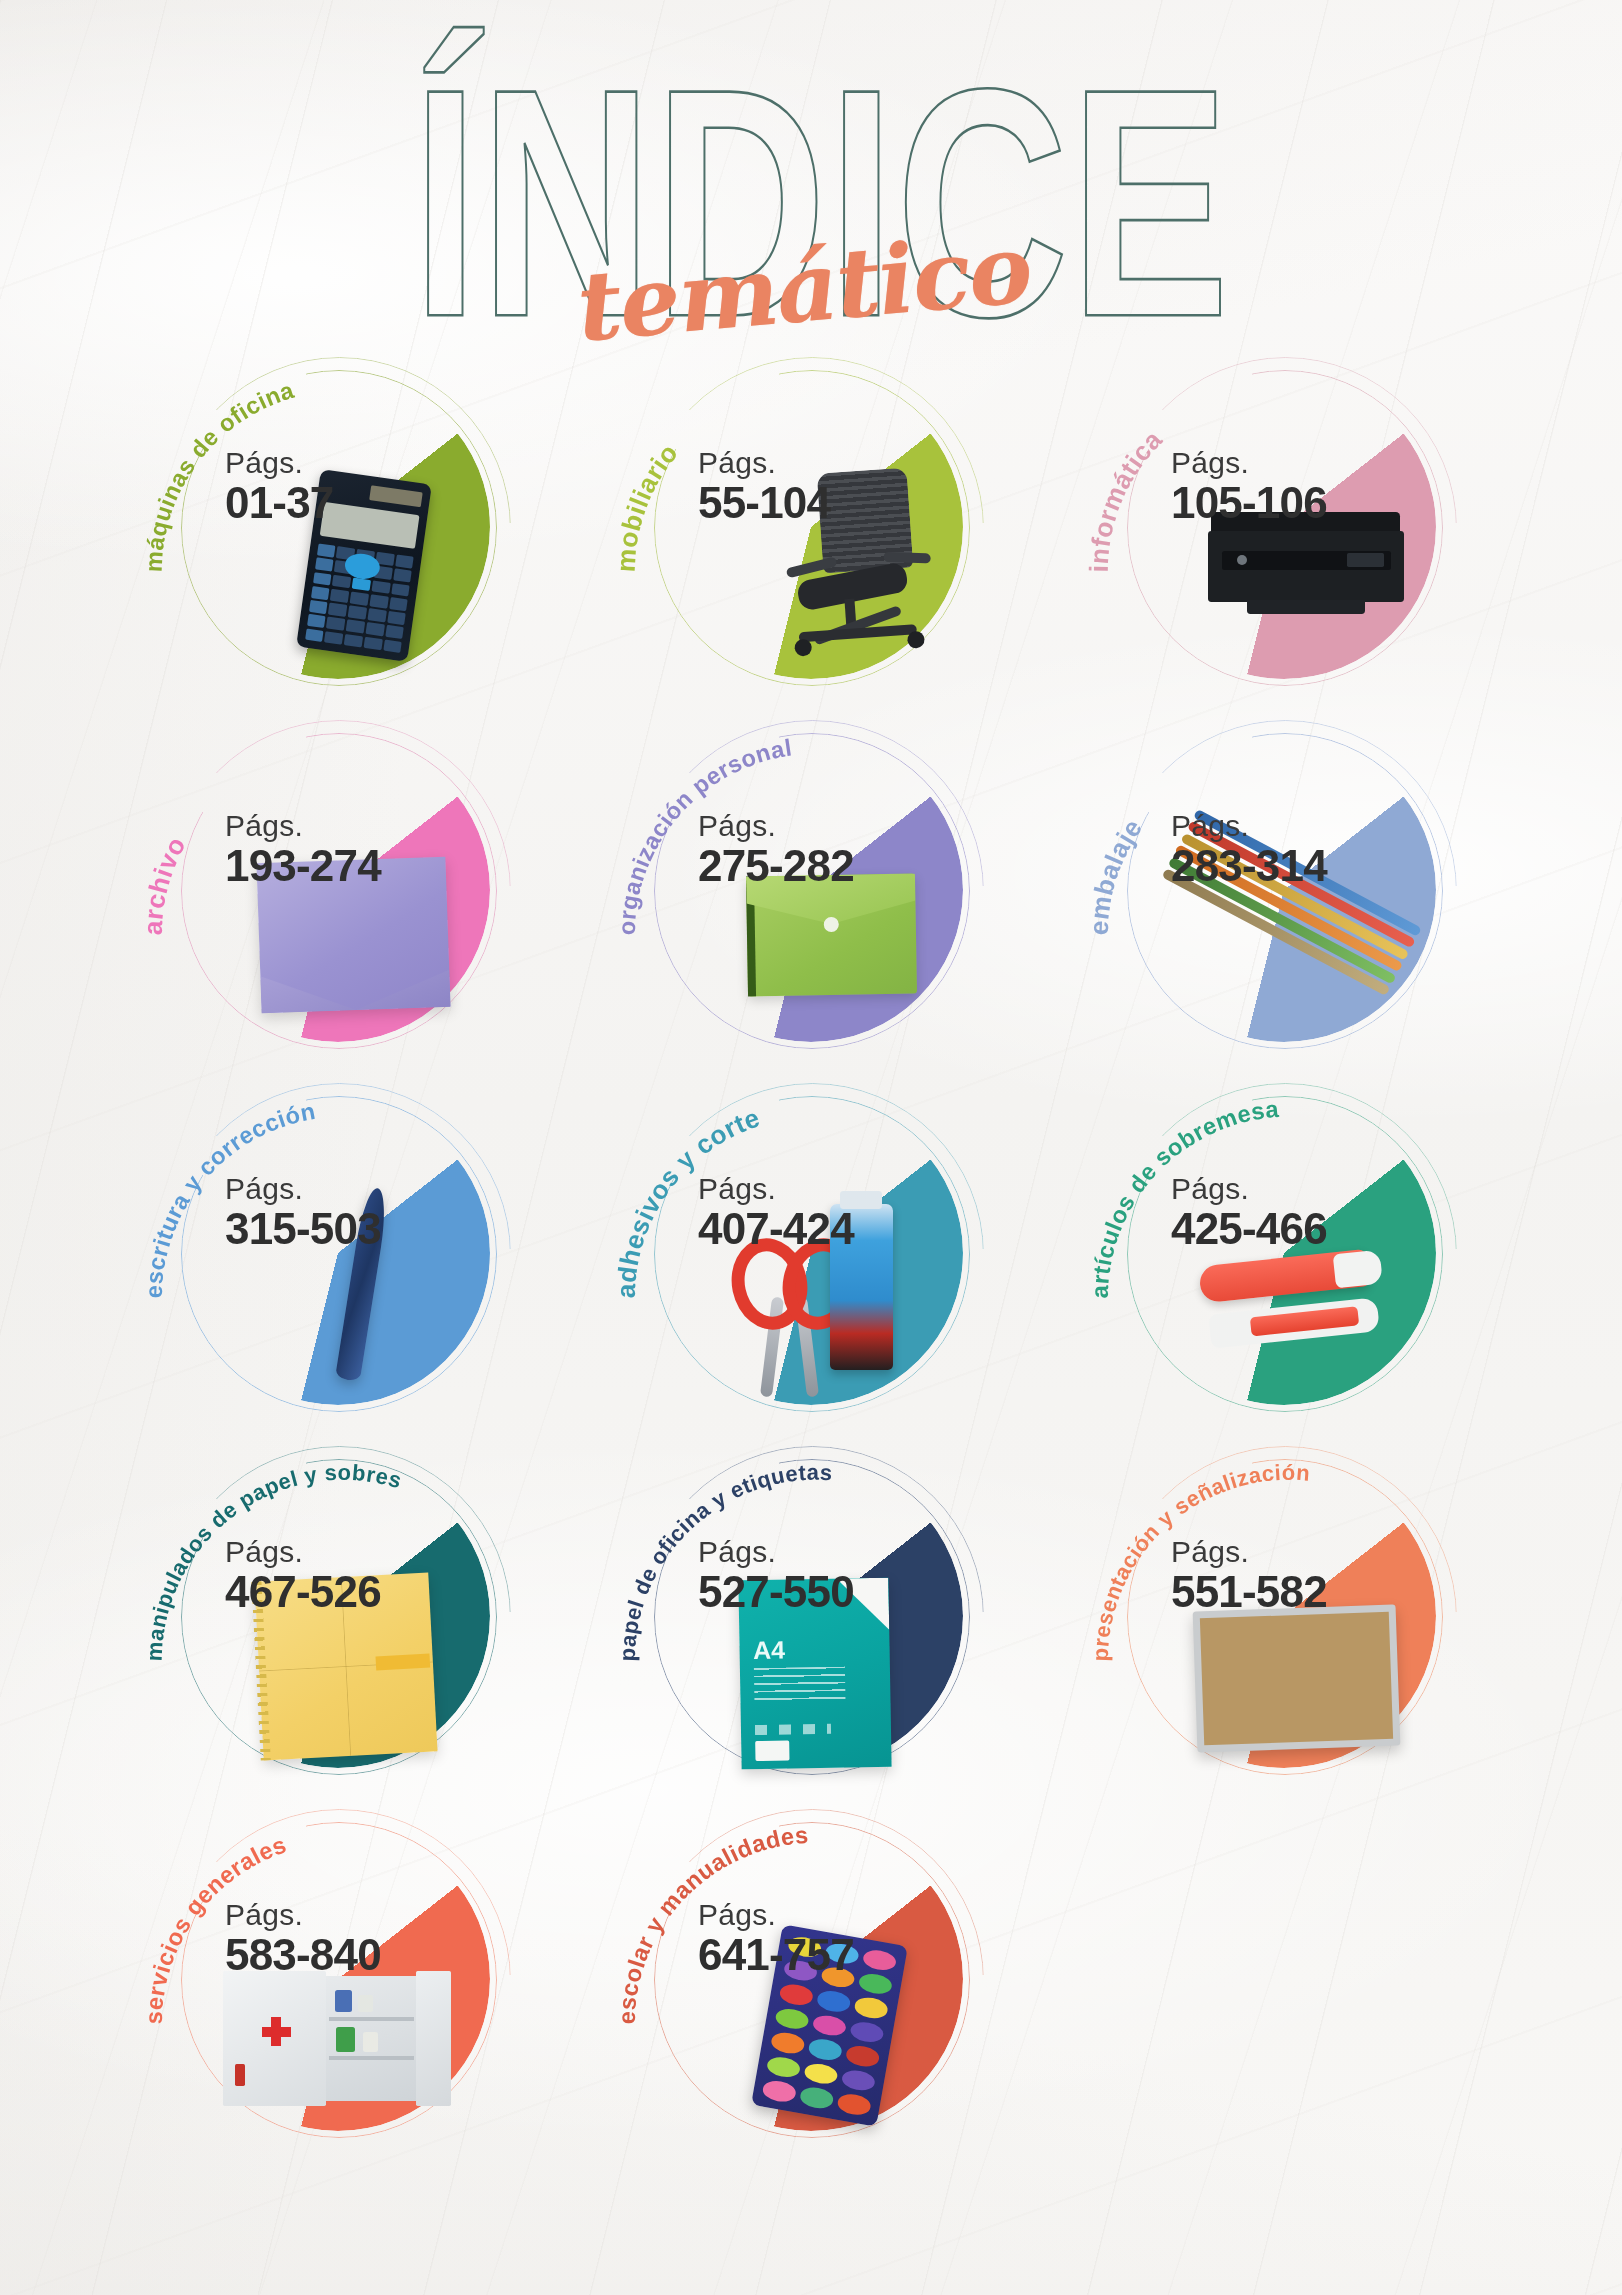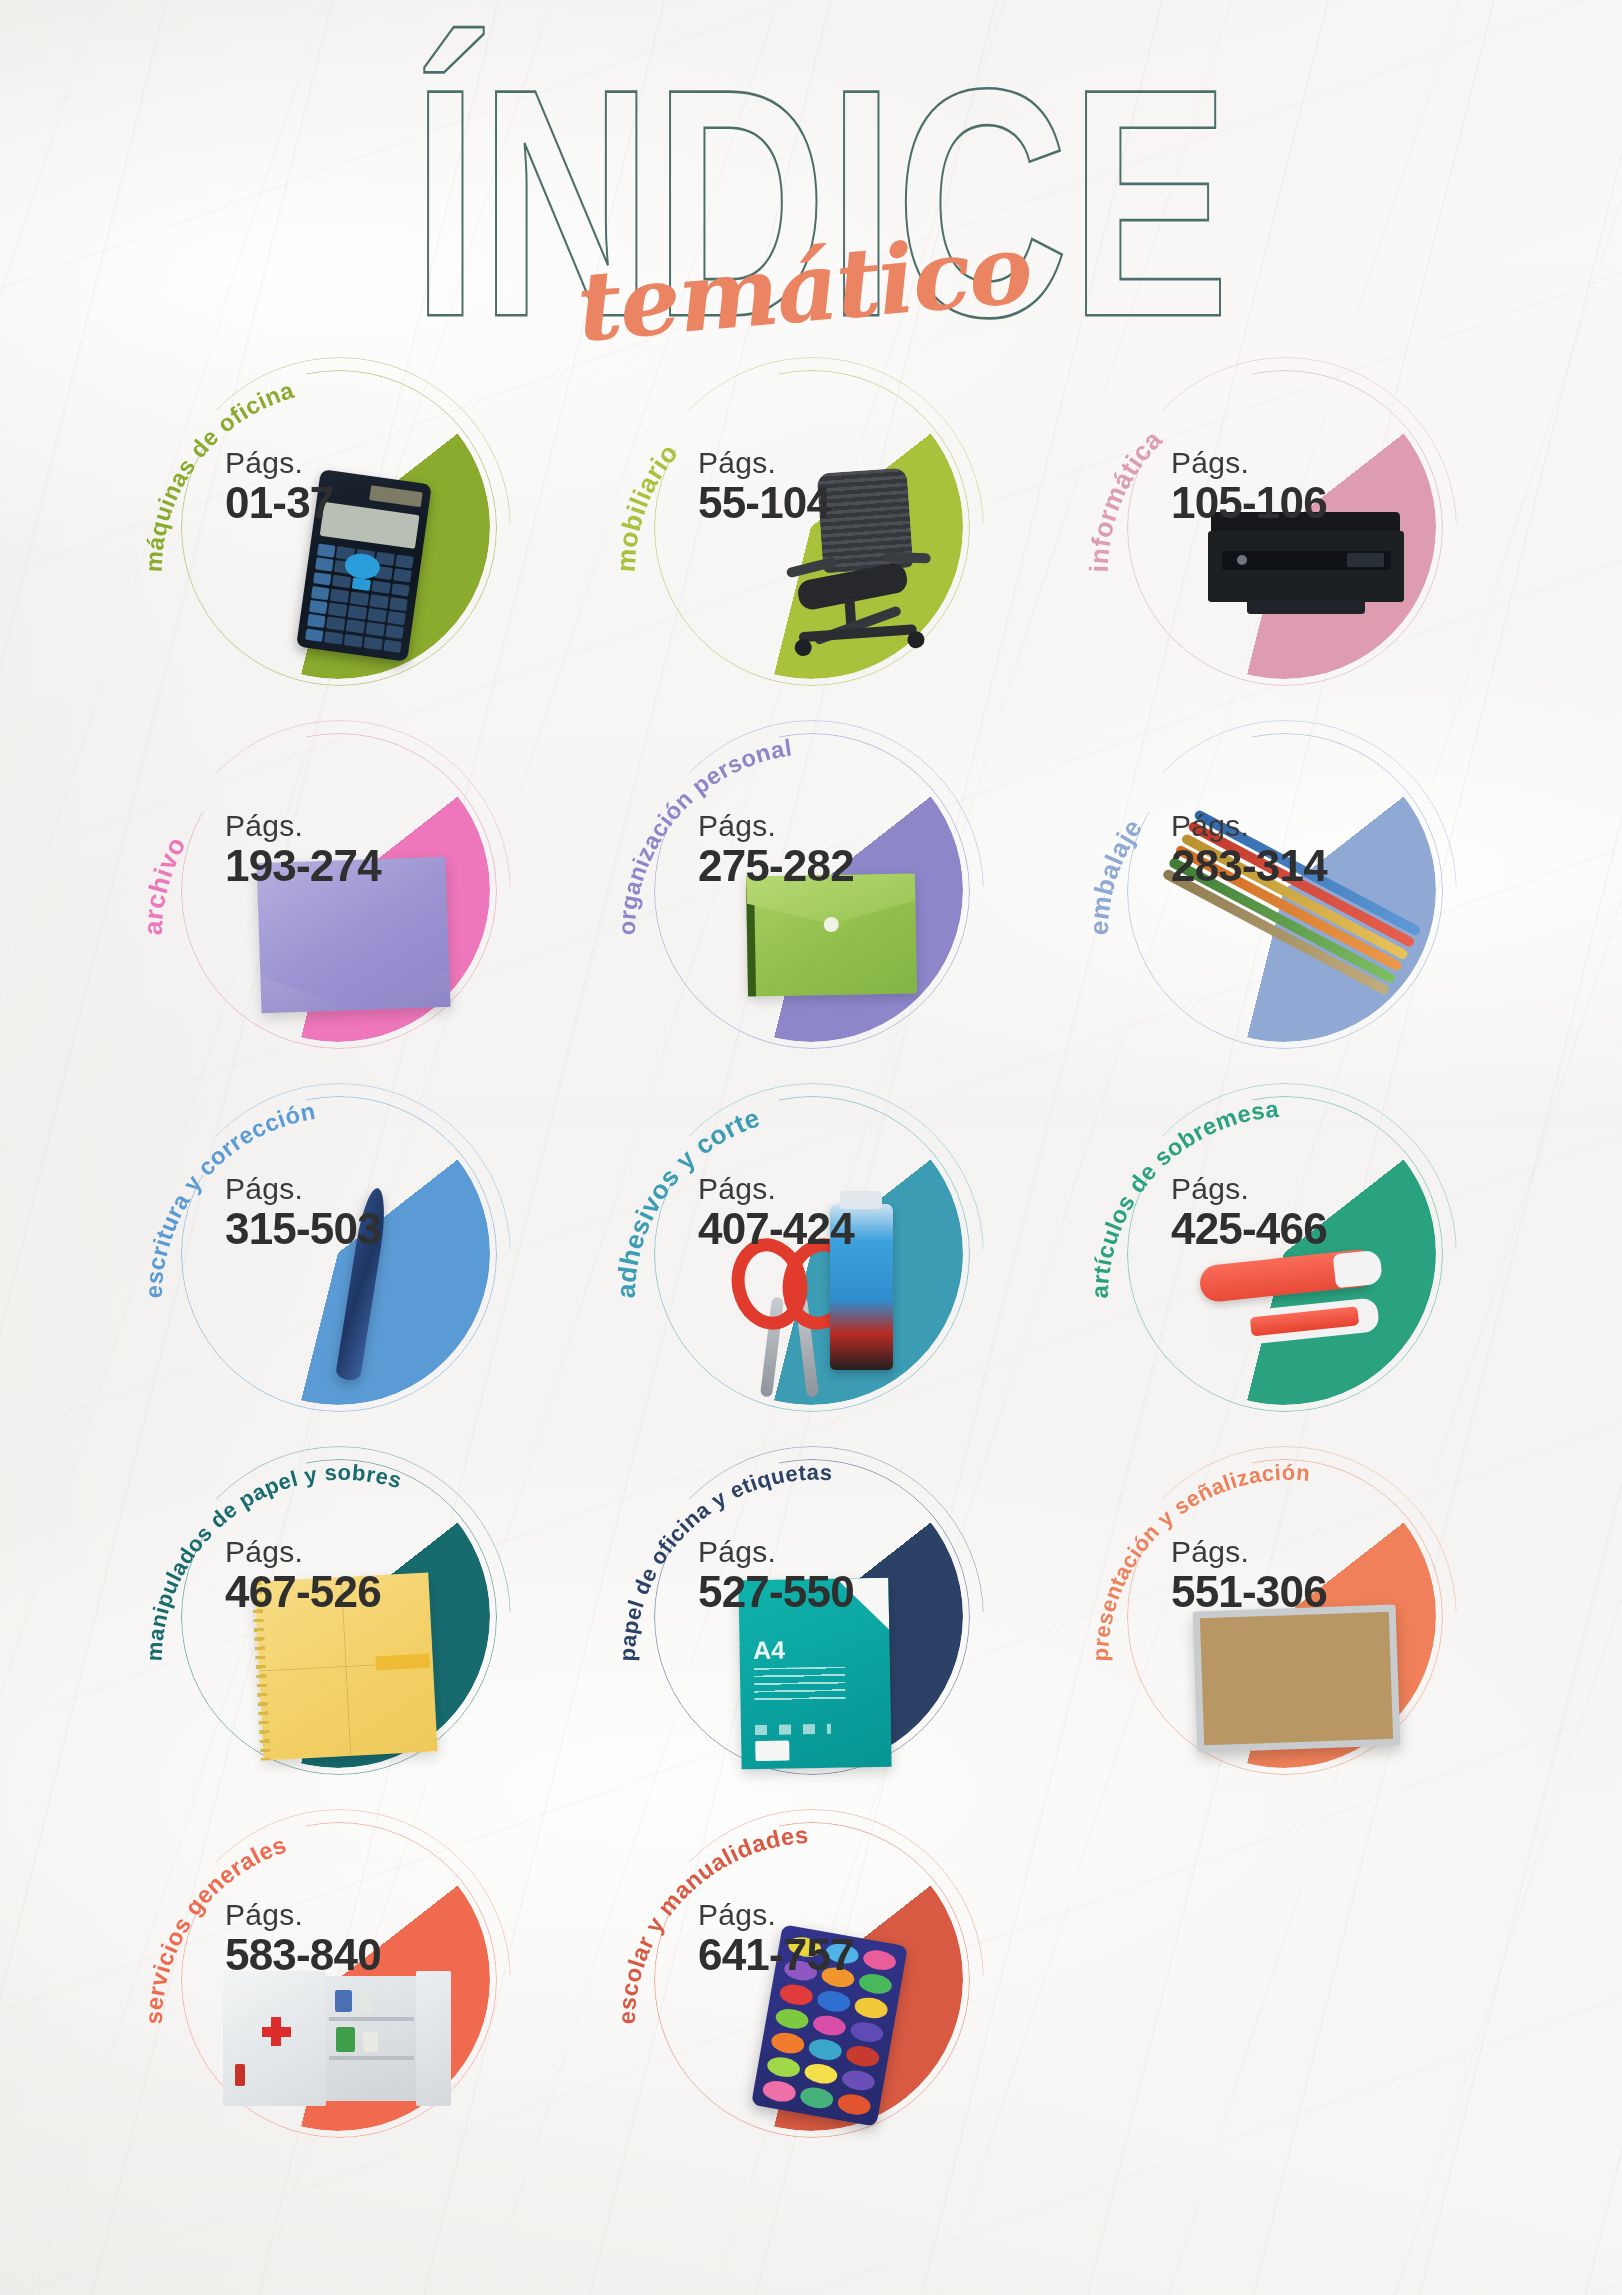--- a/index.html
+++ b/index.html
@@ -578,21 +578,21 @@
     </div>
       </div>
       <div class="cell">
     <div class="item" style="--accent:#ef8059; --ring:#f0a98c">
       <div class="ring-b"></div>
       <div class="ring-a"></div>
       <div class="wedge"></div>
       <div class="product corkboard"></div>
       <div class="pages label-layer">
         <div class="pages-label">Págs.</div>
-        <div class="pages-range">551-306</div>
+        <div class="pages-range">551-582</div>
       </div>
       <div class="curve-label tiny label-layer">
         <svg viewBox="0 0 480 480">
           <path id="arc11" d="M 32 306 A 214 214 0 0 1 420 170" fill="none"></path>
           <text style="fill: rgb(239, 128, 89);"><textPath href="#arc11" startOffset="2%">presentación y señalización</textPath></text>
         </svg>
       </div>
     </div>
       </div>
       <div class="cell">

